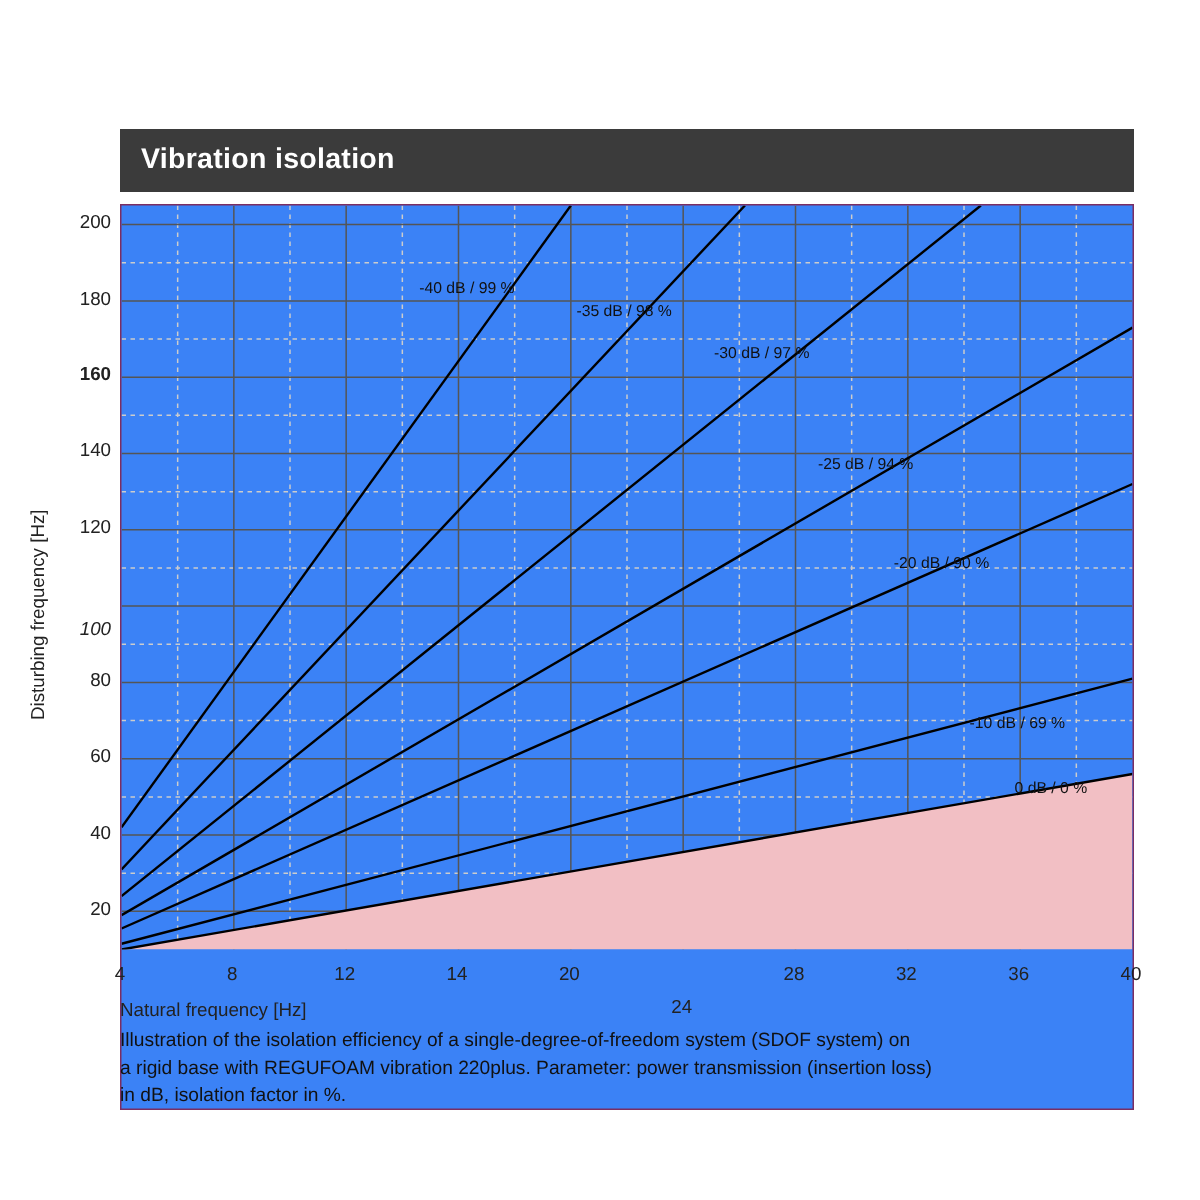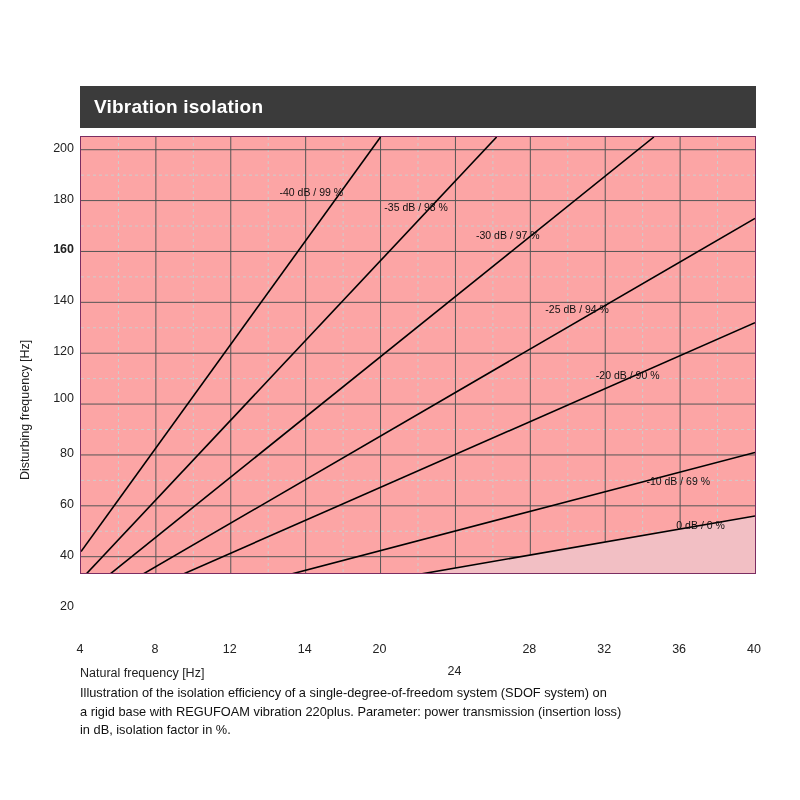--- a/index.html
+++ b/index.html
@@ -38,24 +38,24 @@
     font-size: 19px;
     font-weight: bold;
     letter-spacing: 0.2px;
   }
   
   .plot-frame {
     position: absolute;
     left: 80px;
     top: 136px;
     width: 676px;
-    height: 438px;
+    height: 604px;
     border: 1px solid #7b2d62;
     box-sizing: border-box;
-    background: #fca5a5;
+    background: #3b82f6;
   }
   .plot-inner {
     position: absolute;
     left: 0; top: 0;
     width: 100%; height: 100%;
     overflow: hidden;
   }
   
   .y-axis-title {
     position: absolute;
@@ -127,21 +127,21 @@
     <span class="title-text">Vibration isolation</span>
   </div>
 
   <div class="y-axis-title">Disturbing frequency [Hz]</div>
 
   <div class="y-ticks">
       <div class="tick-label-y" style="top: 462.564px;">20</div>
       <div class="tick-label-y" style="top: 411.692px;">40</div>
       <div class="tick-label-y" style="top: 360.821px;">60</div>
       <div class="tick-label-y" style="top: 309.949px;">80</div>
-      <div class="tick-label-y" style="top: 255px;">100</div>
+      <div class="tick-label-y" style="top: 276px; font-style: italic;">100</div>
       <div class="tick-label-y" style="top: 208.205px;">120</div>
       <div class="tick-label-y" style="top: 157.333px;">140</div>
       <div class="tick-label-y" style="top: 106.462px; font-weight: bold;">160</div>
       <div class="tick-label-y" style="top: 55.5897px;">180</div>
       <div class="tick-label-y" style="top: 4.71795px;">200</div>
     </div>
 
   <div class="plot-frame">
     <div class="plot-inner">
       <svg id="plot-svg" width="674" height="496" viewBox="0 0 674 496" xmlns="http://www.w3.org/2000/svg">

